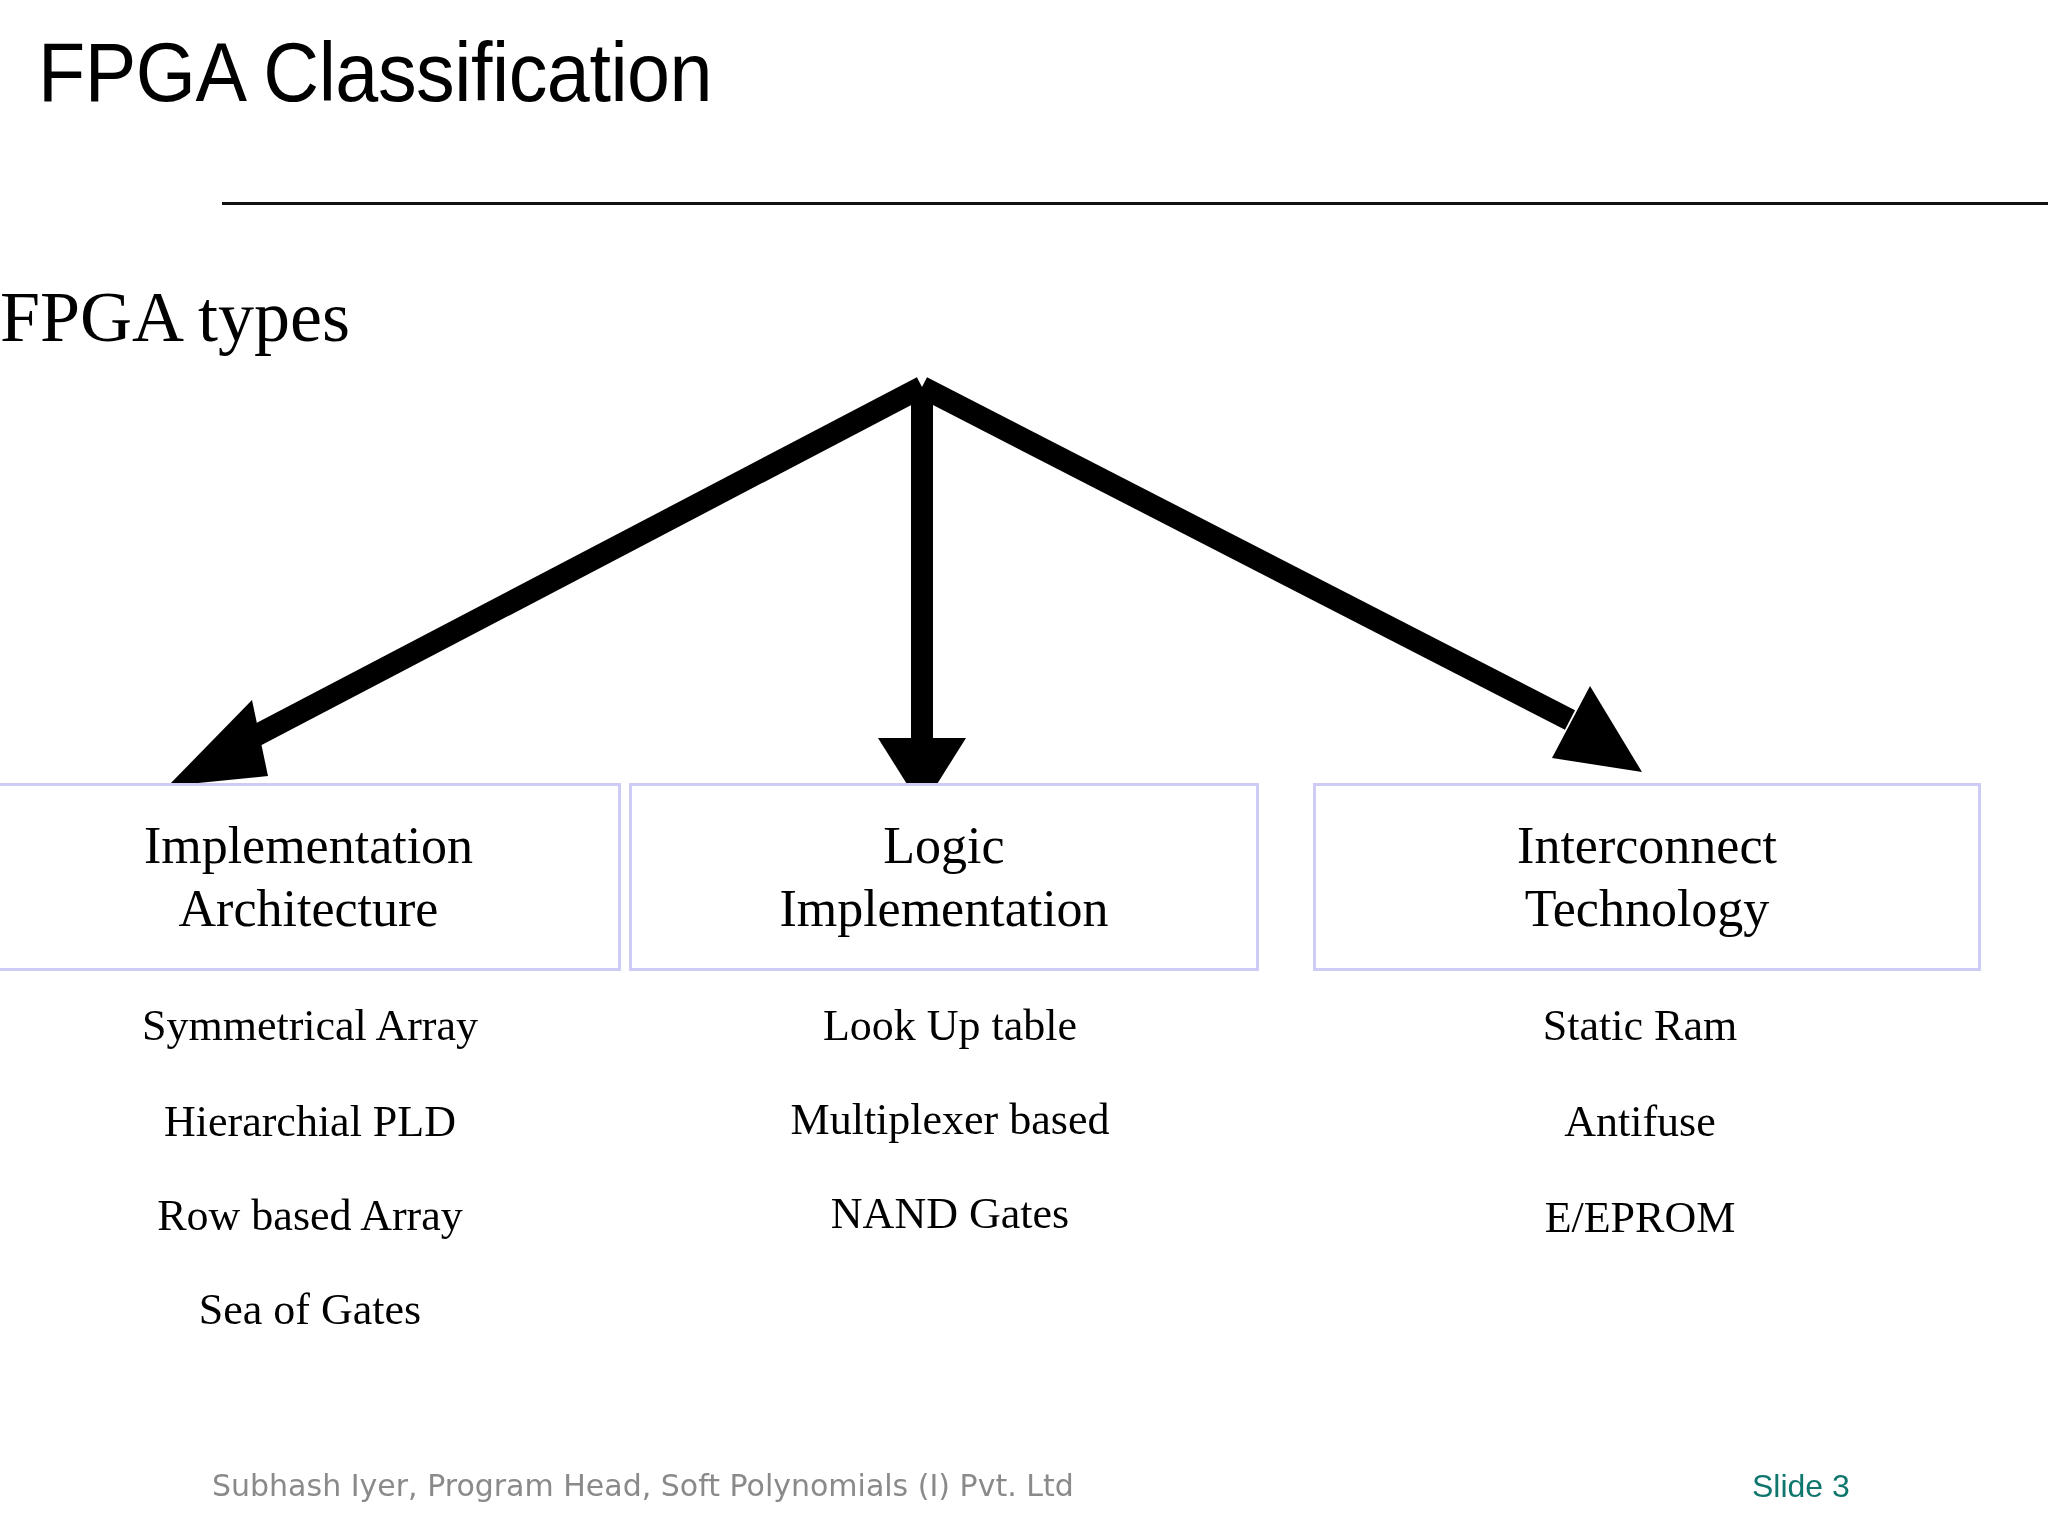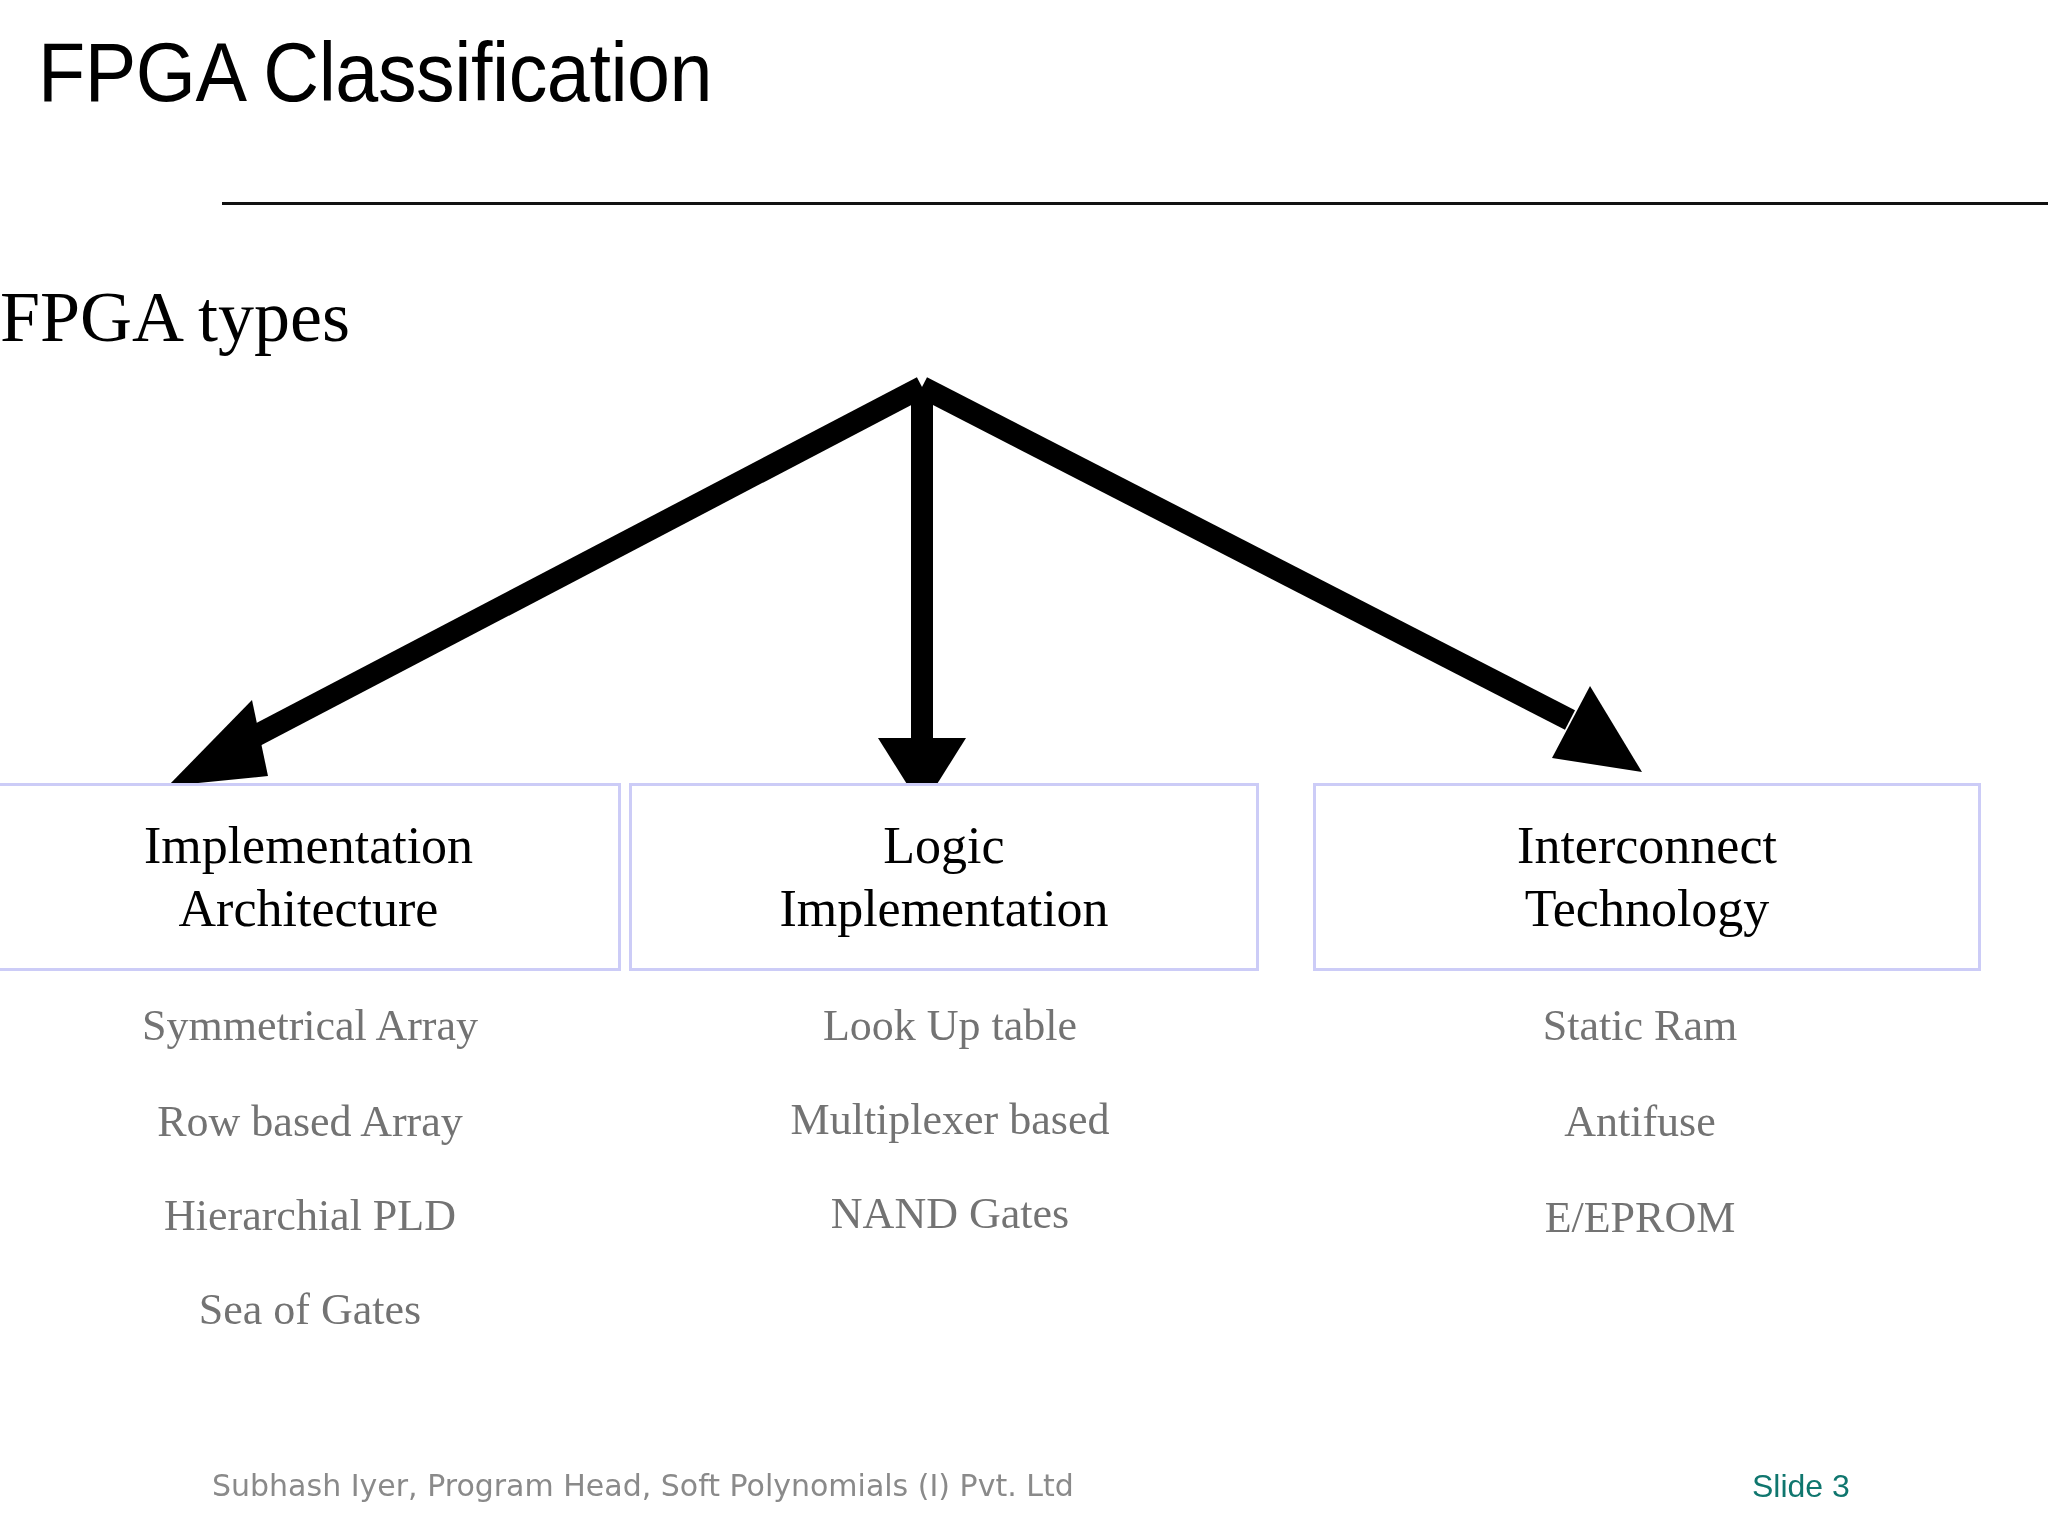--- a/index.html
+++ b/index.html
@@ -87,21 +87,21 @@
   #cat-box-1 { left: 629px;  width: 630px; }
   #cat-box-2 { left: 1313px; width: 668px; }
 
   .cat-box .line { display: block; white-space: nowrap; }
 
   
   .item-col {
     position: absolute;
     top: 1000px;
     text-align: center;
-    color: #737373;
+    color: #000000;
     font-size: 44px;
     line-height: 1.18;
     font-family: "Liberation Serif", "DejaVu Serif", serif;
   }
   #item-col-0 { left: 20px;   width: 580px; }
   #item-col-1 { left: 640px;  width: 620px; }
   #item-col-2 { left: 1330px; width: 620px; }
 
   .item { display: block; }
   #item-col-0 .item { margin-bottom: 42px; }
@@ -167,22 +167,22 @@
   <span class="line">Implementation</span>
 </div>
 
 <div class="cat-box" id="cat-box-2">
   <span class="line">Interconnect</span>
   <span class="line">Technology</span>
 </div>
 
 <div class="item-col" id="item-col-0">
   <span class="item item-0">Symmetrical Array</span>
+  <span class="item">Hierarchial PLD</span>
   <span class="item">Row based Array</span>
-  <span class="item">Hierarchial PLD</span>
   <span class="item">Sea of Gates</span>
 </div>
 
 <div class="item-col" id="item-col-1">
   <span class="item">Look Up table</span>
   <span class="item">Multiplexer based</span>
   <span class="item">NAND Gates</span>
 </div>
 
 <div class="item-col" id="item-col-2">

